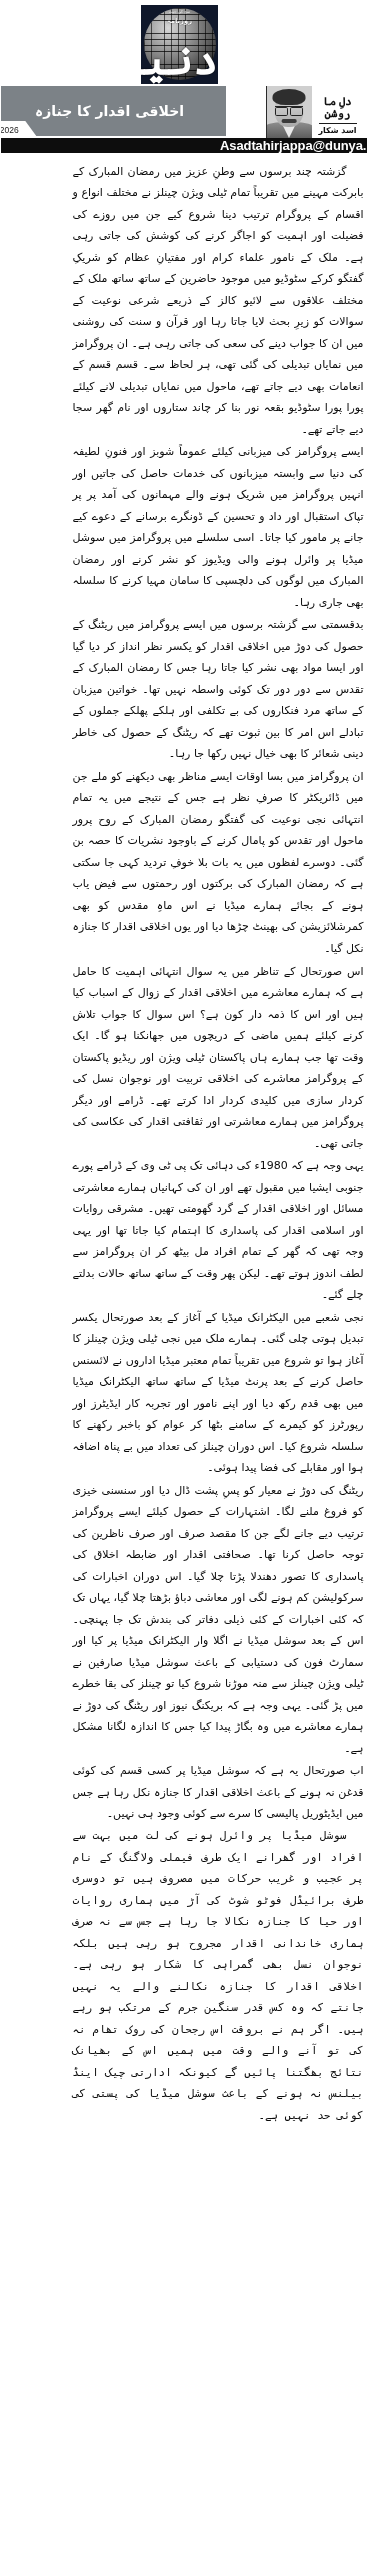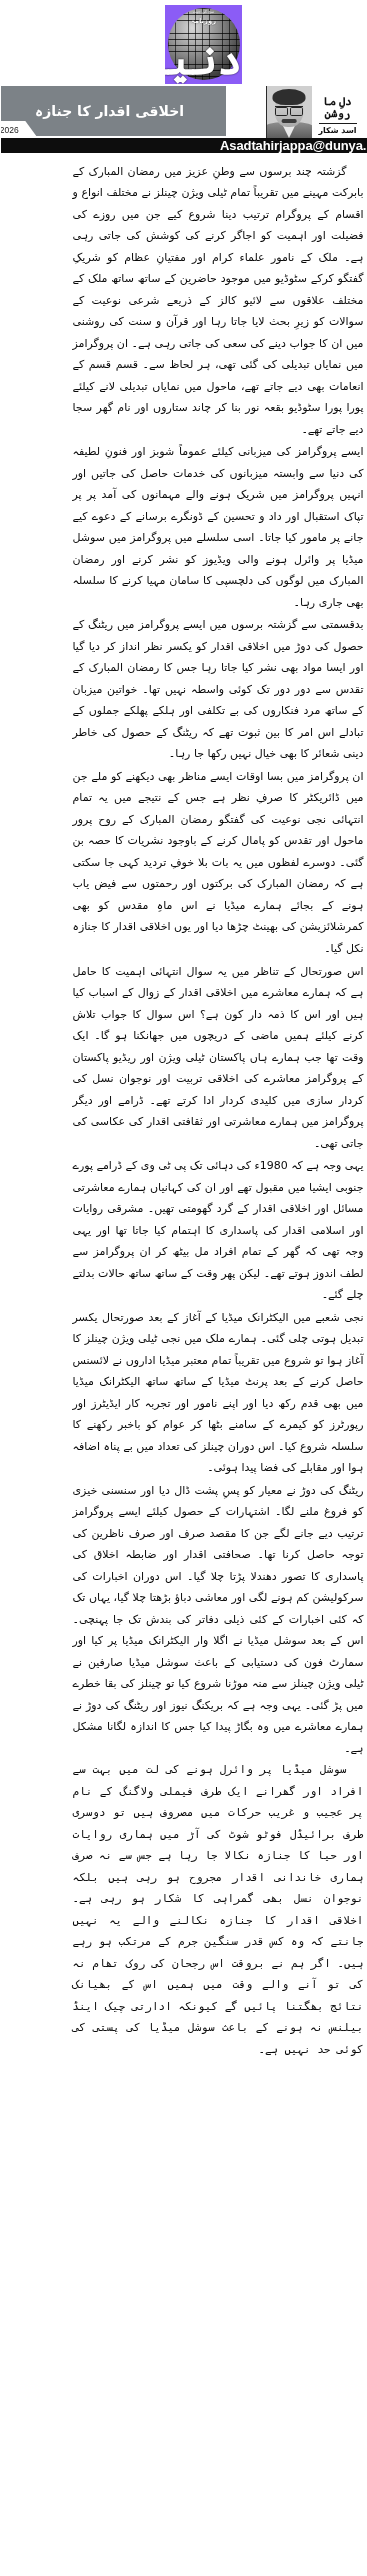--- a/index.html
+++ b/index.html
@@ -20,23 +20,22 @@
     width: 368px;
     height: 86px;
     position: relative;
   }
   .logo-box {
     position: absolute;
     left: 141px;
     top: 4.5px;
     width: 77px;
     height: 79px;
-    background: #8b5cf6;
+    background: #0f172a;
     overflow: hidden;
-    margin-left: 24px;
   }
   .globe {
     position: absolute;
     left: 50%;
     top: 50%;
     transform: translate(-50%, -50%);
     width: 72px;
     height: 72px;
     border-radius: 50%;
     background:
@@ -356,15 +355,16 @@
 
 <div class="article">
   <p class="indent">گزشتہ چند برسوں سے وطنِ عزیز میں رمضان المبارک کے بابرکت مہینے میں تقریباً تمام ٹیلی ویژن چینلز نے مختلف انواع و اقسام کے پروگرام ترتیب دینا شروع کیے جن میں روزے کی فضیلت اور اہمیت کو اجاگر کرنے کی کوشش کی جاتی رہی ہے۔ ملک کے نامور علماء کرام اور مفتیانِ عظام کو شریکِ گفتگو کرکے سٹوڈیو میں موجود حاضرین کے ساتھ ساتھ ملک کے مختلف علاقوں سے لائیو کالز کے ذریعے شرعی نوعیت کے سوالات کو زیرِ بحث لایا جاتا رہا اور قرآن و سنت کی روشنی میں ان کا جواب دینے کی سعی کی جاتی رہی ہے۔ ان پروگرامز میں نمایاں تبدیلی کی گئی تھی، ہر لحاظ سے۔ قسم قسم کے انعامات بھی دیے جاتے تھے، ماحول میں نمایاں تبدیلی لانے کیلئے پورا پورا سٹوڈیو بقعہ نور بنا کر چاند ستاروں اور نام گھر سجا دیے جاتے تھے۔</p>
   <p>ایسے پروگرامز کی میزبانی کیلئے عموماً شوبز اور فنونِ لطیفہ کی دنیا سے وابستہ میزبانوں کی خدمات حاصل کی جاتیں اور انہیں پروگرامز میں شریک ہونے والے مہمانوں کی آمد پر پر تپاک استقبال اور داد و تحسین کے ڈونگرے برسانے کے دعوے کیے جانے پر مامور کیا جاتا۔ اسی سلسلے میں پروگرامز میں سوشل میڈیا پر وائرل ہونے والی ویڈیوز کو نشر کرنے اور رمضان المبارک میں لوگوں کی دلچسپی کا سامان مہیا کرنے کا سلسلہ بھی جاری رہا۔</p>
   <p>بدقسمتی سے گزشتہ برسوں میں ایسے پروگرامز میں ریٹنگ کے حصول کی دوڑ میں اخلاقی اقدار کو یکسر نظر انداز کر دیا گیا اور ایسا مواد بھی نشر کیا جاتا رہا جس کا رمضان المبارک کے تقدس سے دور دور تک کوئی واسطہ نہیں تھا۔ خواتین میزبان کے ساتھ مرد فنکاروں کی بے تکلفی اور ہلکے پھلکے جملوں کے تبادلے اس امر کا بین ثبوت تھے کہ ریٹنگ کے حصول کی خاطر دینی شعائر کا بھی خیال نہیں رکھا جا رہا۔</p>
   <p>ان پروگرامز میں بسا اوقات ایسے مناظر بھی دیکھنے کو ملے جن میں ڈائریکٹر کا صرفِ نظر ہے جس کے نتیجے میں یہ تمام انتہائی نجی نوعیت کی گفتگو رمضان المبارک کے روح پرور ماحول اور تقدس کو پامال کرنے کے باوجود نشریات کا حصہ بن گئی۔ دوسرے لفظوں میں یہ بات بلا خوفِ تردید کہی جا سکتی ہے کہ رمضان المبارک کی برکتوں اور رحمتوں سے فیض یاب ہونے کے بجائے ہمارے میڈیا نے اس ماہِ مقدس کو بھی کمرشلائزیشن کی بھینٹ چڑھا دیا اور یوں اخلاقی اقدار کا جنازہ نکل گیا۔</p>
   <p>اس صورتحال کے تناظر میں یہ سوال انتہائی اہمیت کا حامل ہے کہ ہمارے معاشرے میں اخلاقی اقدار کے زوال کے اسباب کیا ہیں اور اس کا ذمہ دار کون ہے؟ اس سوال کا جواب تلاش کرنے کیلئے ہمیں ماضی کے دریچوں میں جھانکنا ہو گا۔ ایک وقت تھا جب ہمارے ہاں پاکستان ٹیلی ویژن اور ریڈیو پاکستان کے پروگرامز معاشرے کی اخلاقی تربیت اور نوجوان نسل کی کردار سازی میں کلیدی کردار ادا کرتے تھے۔ ڈرامے اور دیگر پروگرامز میں ہمارے معاشرتی اور ثقافتی اقدار کی عکاسی کی جاتی تھی۔</p>
   <p>یہی وجہ ہے کہ 1980ء کی دہائی تک پی ٹی وی کے ڈرامے پورے جنوبی ایشیا میں مقبول تھے اور ان کی کہانیاں ہمارے معاشرتی مسائل اور اخلاقی اقدار کے گرد گھومتی تھیں۔ مشرقی روایات اور اسلامی اقدار کی پاسداری کا اہتمام کیا جاتا تھا اور یہی وجہ تھی کہ گھر کے تمام افراد مل بیٹھ کر ان پروگرامز سے لطف اندوز ہوتے تھے۔ لیکن پھر وقت کے ساتھ ساتھ حالات بدلتے چلے گئے۔</p>
   <p>نجی شعبے میں الیکٹرانک میڈیا کے آغاز کے بعد صورتحال یکسر تبدیل ہوتی چلی گئی۔ ہمارے ملک میں نجی ٹیلی ویژن چینلز کا آغاز ہوا تو شروع میں تقریباً تمام معتبر میڈیا اداروں نے لائسنس حاصل کرنے کے بعد پرنٹ میڈیا کے ساتھ ساتھ الیکٹرانک میڈیا میں بھی قدم رکھ دیا اور اپنے نامور اور تجربہ کار ایڈیٹرز اور رپورٹرز کو کیمرے کے سامنے بٹھا کر عوام کو باخبر رکھنے کا سلسلہ شروع کیا۔ اس دوران چینلز کی تعداد میں بے پناہ اضافہ ہوا اور مقابلے کی فضا پیدا ہوئی۔</p>
   <p>ریٹنگ کی دوڑ نے معیار کو پسِ پشت ڈال دیا اور سنسنی خیزی کو فروغ ملنے لگا۔ اشتہارات کے حصول کیلئے ایسے پروگرامز ترتیب دیے جانے لگے جن کا مقصد صرف اور صرف ناظرین کی توجہ حاصل کرنا تھا۔ صحافتی اقدار اور ضابطہ اخلاق کی پاسداری کا تصور دھندلا پڑتا چلا گیا۔ اس دوران اخبارات کی سرکولیشن کم ہونے لگی اور معاشی دباؤ بڑھتا چلا گیا، یہاں تک کہ کئی اخبارات کے کئی ذیلی دفاتر کی بندش تک جا پہنچی۔ اس کے بعد سوشل میڈیا نے اگلا وار الیکٹرانک میڈیا پر کیا اور سمارٹ فون کی دستیابی کے باعث سوشل میڈیا صارفین نے ٹیلی ویژن چینلز سے منہ موڑنا شروع کیا تو چینلز کی بقا خطرے میں پڑ گئی۔ یہی وجہ ہے کہ بریکنگ نیوز اور ریٹنگ کی دوڑ نے ہمارے معاشرے میں وہ بگاڑ پیدا کیا جس کا اندازہ لگانا مشکل ہے۔</p>
+  <p>اب صورتحال یہ ہے کہ سوشل میڈیا پر کسی قسم کی کوئی قدغن نہ ہونے کے باعث اخلاقی اقدار کا جنازہ نکل رہا ہے جس میں ایڈیٹوریل پالیسی کا سرے سے کوئی وجود ہی نہیں۔</p>
   <p class="indent">سوشل میڈیا پر وائرل ہونے کی لت میں بہت سے افراد اور گھرانے ایک طرف فیملی ولاگنگ کے نام پر عجیب و غریب حرکات میں مصروف ہیں تو دوسری طرف برائیڈل فوٹو شوٹ کی آڑ میں ہماری روایات اور حیا کا جنازہ نکالا جا رہا ہے جس سے نہ صرف ہماری خاندانی اقدار مجروح ہو رہی ہیں بلکہ نوجوان نسل بھی گمراہی کا شکار ہو رہی ہے۔ اخلاقی اقدار کا جنازہ نکالنے والے یہ نہیں جانتے کہ وہ کس قدر سنگین جرم کے مرتکب ہو رہے ہیں۔ اگر ہم نے بروقت اس رجحان کی روک تھام نہ کی تو آنے والے وقت میں ہمیں اس کے بھیانک نتائج بھگتنا پائیں گے کیونکہ ادارتی چیک اینڈ بیلنس نہ ہونے کے باعث سوشل میڈیا کی پستی کی کوئی حد نہیں ہے۔</p>
 </div>
 
 
 </body></html>

